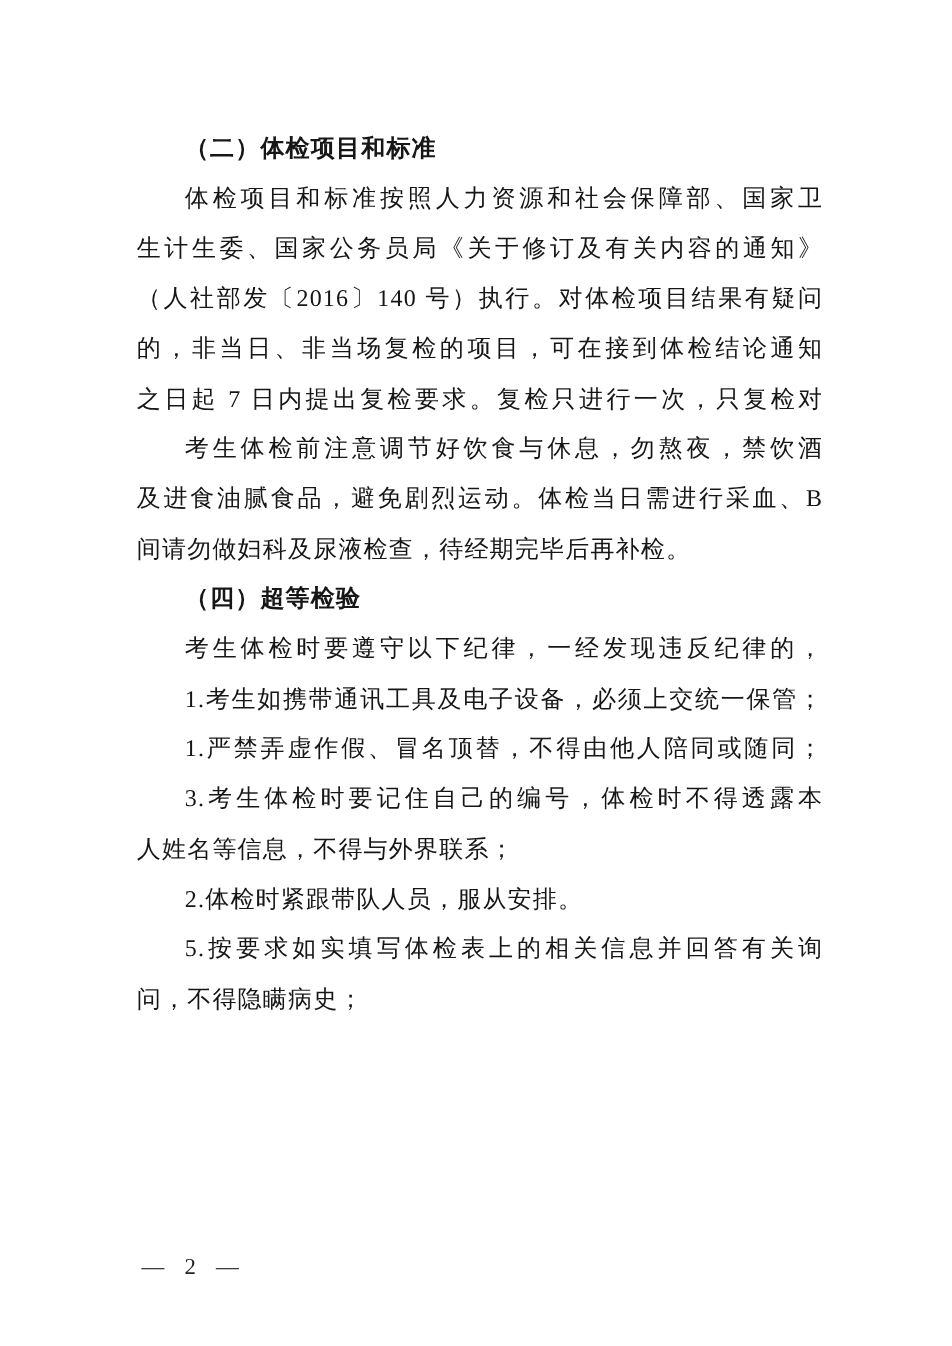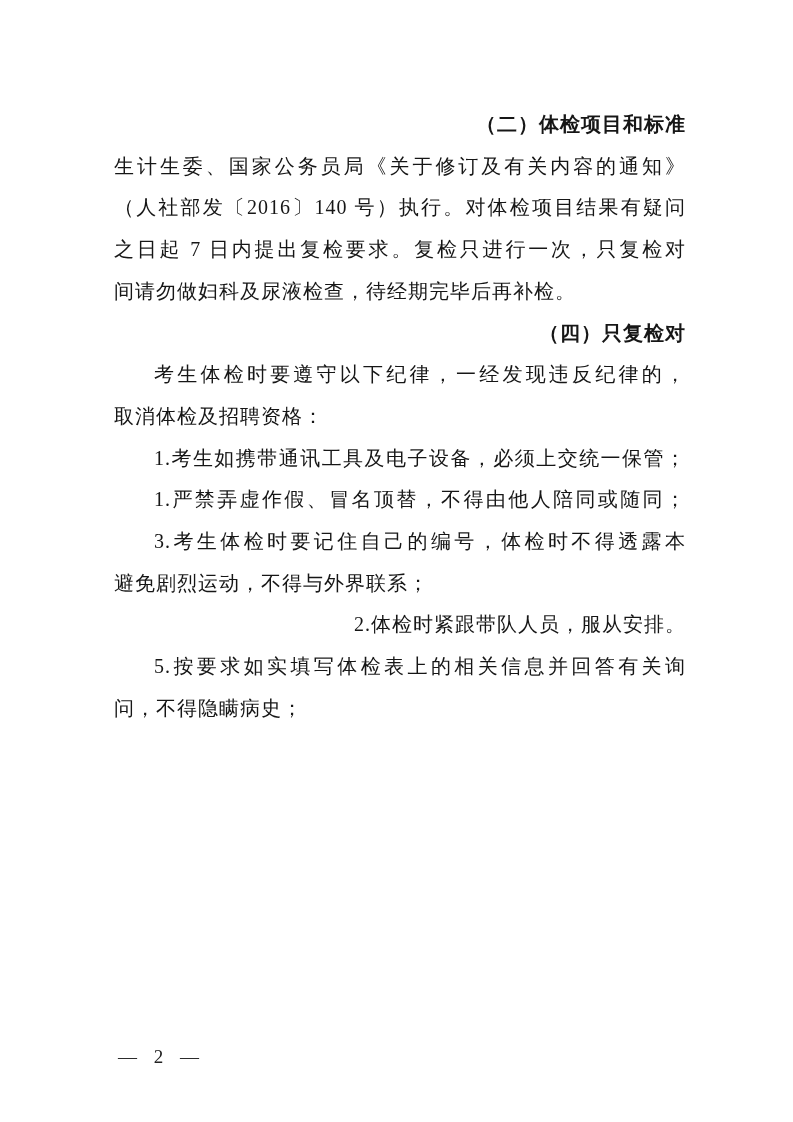--- a/index.html
+++ b/index.html
@@ -23,57 +23,60 @@
     width: 572px;
     font-size: 20px;
     line-height: 41.7px;
     letter-spacing: 1px;
   }
   .line { width: 100%; }
   .j {
     text-align: justify;
     text-align-last: justify;
   }
-  .indent { text-indent: 2em; text-align: right; }
+  .indent { text-indent: 2em; }
   .heading { font-weight: 700; }
   .footer {
     position: absolute;
     left: 118px;
     top: 1042px;
     font-size: 19px;
     line-height: 30px;
     color: #222222;
     word-spacing: 10px;
     letter-spacing: 1px;
   }
 </style>
 </head>
 <body>
 
 <div class="page">
   <div class="doc">
 
     <div class="line heading indent">（二）体检项目和标准</div>
 
+    <div class="line j indent">体检项目和标准按照人力资源和社会保障部、国家卫</div>
     <div class="line j">生计生委、国家公务员局《关于修订及有关内容的通知》</div>
     <div class="line j">（人社部发〔2016〕140 号）执行。对体检项目结果有疑问</div>
+    <div class="line j">的，非当日、非当场复检的项目，可在接到体检结论通知</div>
     <div class="line j">之日起 7 日内提出复检要求。复检只进行一次，只复检对</div>
 
 
+    <div class="line j indent">考生体检前注意调节好饮食与休息，勿熬夜，禁饮酒</div>
+    <div class="line j">及进食油腻食品，避免剧烈运动。体检当日需进行采血、B</div>
     <div class="line">间请勿做妇科及尿液检查，待经期完毕后再补检。</div>
 
-    <div class="line heading indent">（四）只复检对</div>
+    <div class="line heading indent">（四）超等检验</div>
 
     <div class="line j indent">考生体检时要遵守以下纪律，一经发现违反纪律的，</div>
-    <div class="line">取消体检及招聘资格：</div>
 
     <div class="line j indent">1.考生如携带通讯工具及电子设备，必须上交统一保管；</div>
     <div class="line j indent">1.严禁弄虚作假、冒名顶替，不得由他人陪同或随同；</div>
     <div class="line j indent">3.考生体检时要记住自己的编号，体检时不得透露本</div>
-    <div class="line">避免剧烈运动，不得与外界联系；</div>
+    <div class="line">人姓名等信息，不得与外界联系；</div>
     <div class="line indent">2.体检时紧跟带队人员，服从安排。</div>
     <div class="line j indent">5.按要求如实填写体检表上的相关信息并回答有关询</div>
     <div class="line">问，不得隐瞒病史；</div>
 
   </div>
 
   <div class="footer">— 2 —</div>
 </div>
 
 </body></html>

